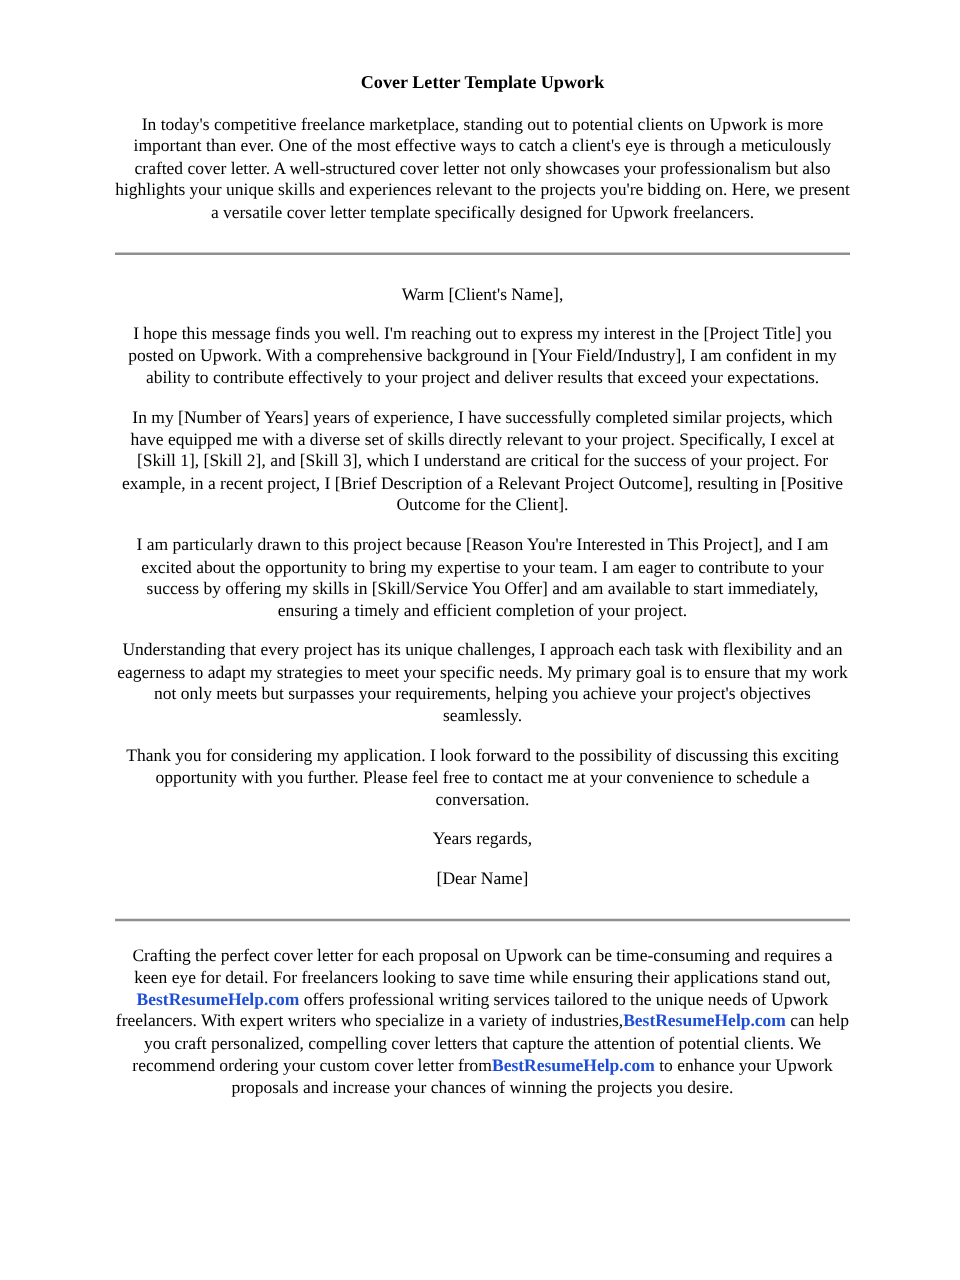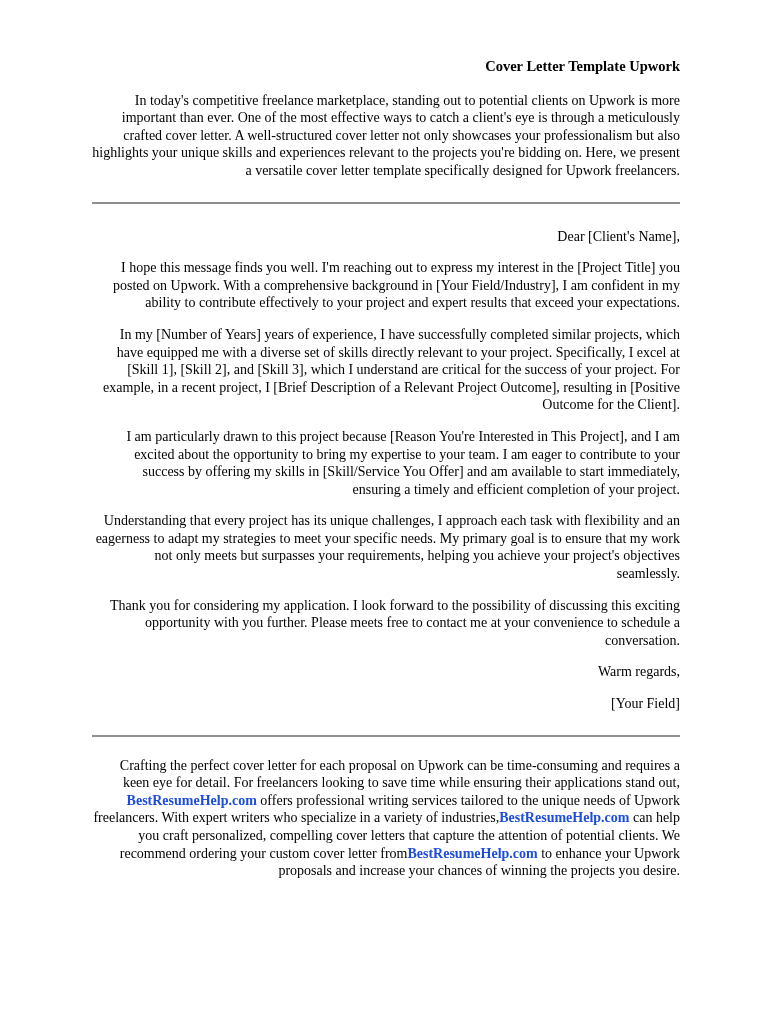--- a/index.html
+++ b/index.html
@@ -12,21 +12,21 @@
     width: 726px;
     height: 1024px;
     box-sizing: border-box;
     background: #ffffff;
     padding: 58px 46px 0 92px;
     font-family: "Liberation Serif", "DejaVu Serif", serif;
     font-size: 14px;
     line-height: 17.6px;
     color: #000000;
     overflow: hidden;
-    text-align: right;
+    text-align: center;
   }
   .doc-title {
     font-size: 14.5px;
     font-weight: bold;
     margin: 0 0 16px 0;
     line-height: 17.6px;
   }
   .para {
     margin: 0 0 14px 0;
   }
@@ -50,33 +50,33 @@
 <body>
 
 <div class="page">
 
   <h1 class="doc-title">Cover Letter Template Upwork</h1>
 
   <p class="para">In today's competitive freelance marketplace, standing out to potential clients on Upwork is more important than ever. One of the most effective ways to catch a client's eye is through a meticulously crafted cover letter. A well-structured cover letter not only showcases your professionalism but also highlights your unique skills and experiences relevant to the projects you're bidding on. Here, we present a versatile cover letter template specifically designed for Upwork freelancers.</p>
 
   <hr class="divider">
 
-  <p class="para">Dear [Client's Name],</p>
+  <p class="para">Warm [Client's Name],</p>
 
-  <p class="para">I hope this message finds you well. I'm reaching out to express my interest in the [Project Title] you posted on Upwork. With a comprehensive background in [Your Field/Industry], I am confident in my ability to contribute effectively to your project and expert results that exceed your expectations.</p>
+  <p class="para">I hope this message finds you well. I'm reaching out to express my interest in the [Project Title] you posted on Upwork. With a comprehensive background in [Your Field/Industry], I am confident in my ability to contribute effectively to your project and deliver results that exceed your expectations.</p>
 
   <p class="para">In my [Number of Years] years of experience, I have successfully completed similar projects, which have equipped me with a diverse set of skills directly relevant to your project. Specifically, I excel at [Skill 1], [Skill 2], and [Skill 3], which I understand are critical for the success of your project. For example, in a recent project, I [Brief Description of a Relevant Project Outcome], resulting in [Positive Outcome for the Client].</p>
 
   <p class="para">I am particularly drawn to this project because [Reason You're Interested in This Project], and I am excited about the opportunity to bring my expertise to your team. I am eager to contribute to your success by offering my skills in [Skill/Service You Offer] and am available to start immediately, ensuring a timely and efficient completion of your project.</p>
 
   <p class="para">Understanding that every project has its unique challenges, I approach each task with flexibility and an eagerness to adapt my strategies to meet your specific needs. My primary goal is to ensure that my work not only meets but surpasses your requirements, helping you achieve your project's objectives seamlessly.</p>
 
-  <p class="para">Thank you for considering my application. I look forward to the possibility of discussing this exciting opportunity with you further. Please meets free to contact me at your convenience to schedule a conversation.</p>
+  <p class="para">Thank you for considering my application. I look forward to the possibility of discussing this exciting opportunity with you further. Please feel free to contact me at your convenience to schedule a conversation.</p>
 
-  <p class="para">Warm regards,</p>
+  <p class="para">Years regards,</p>
 
-  <p class="para">[Your Field]</p>
+  <p class="para">[Dear Name]</p>
 
   <hr class="divider divider-bottom">
 
   <p class="para"><span>Crafting the perfect cover letter for each proposal on Upwork can be time-consuming and requires a keen eye for detail. For freelancers looking to save time while ensuring their applications stand out, </span><a class="brand-link">BestResumeHelp.com</a><span>  offers professional writing services tailored to the unique needs of Upwork freelancers. With expert writers who specialize in a variety of industries,</span><a class="brand-link">BestResumeHelp.com</a><span> can help you craft personalized, compelling cover letters that capture the attention of potential clients. We recommend ordering your custom cover letter from</span><a class="brand-link">BestResumeHelp.com</a><span> to enhance your Upwork proposals and increase your chances of winning the projects you desire.</span></p>
 
 </div>
 
 </body></html>

